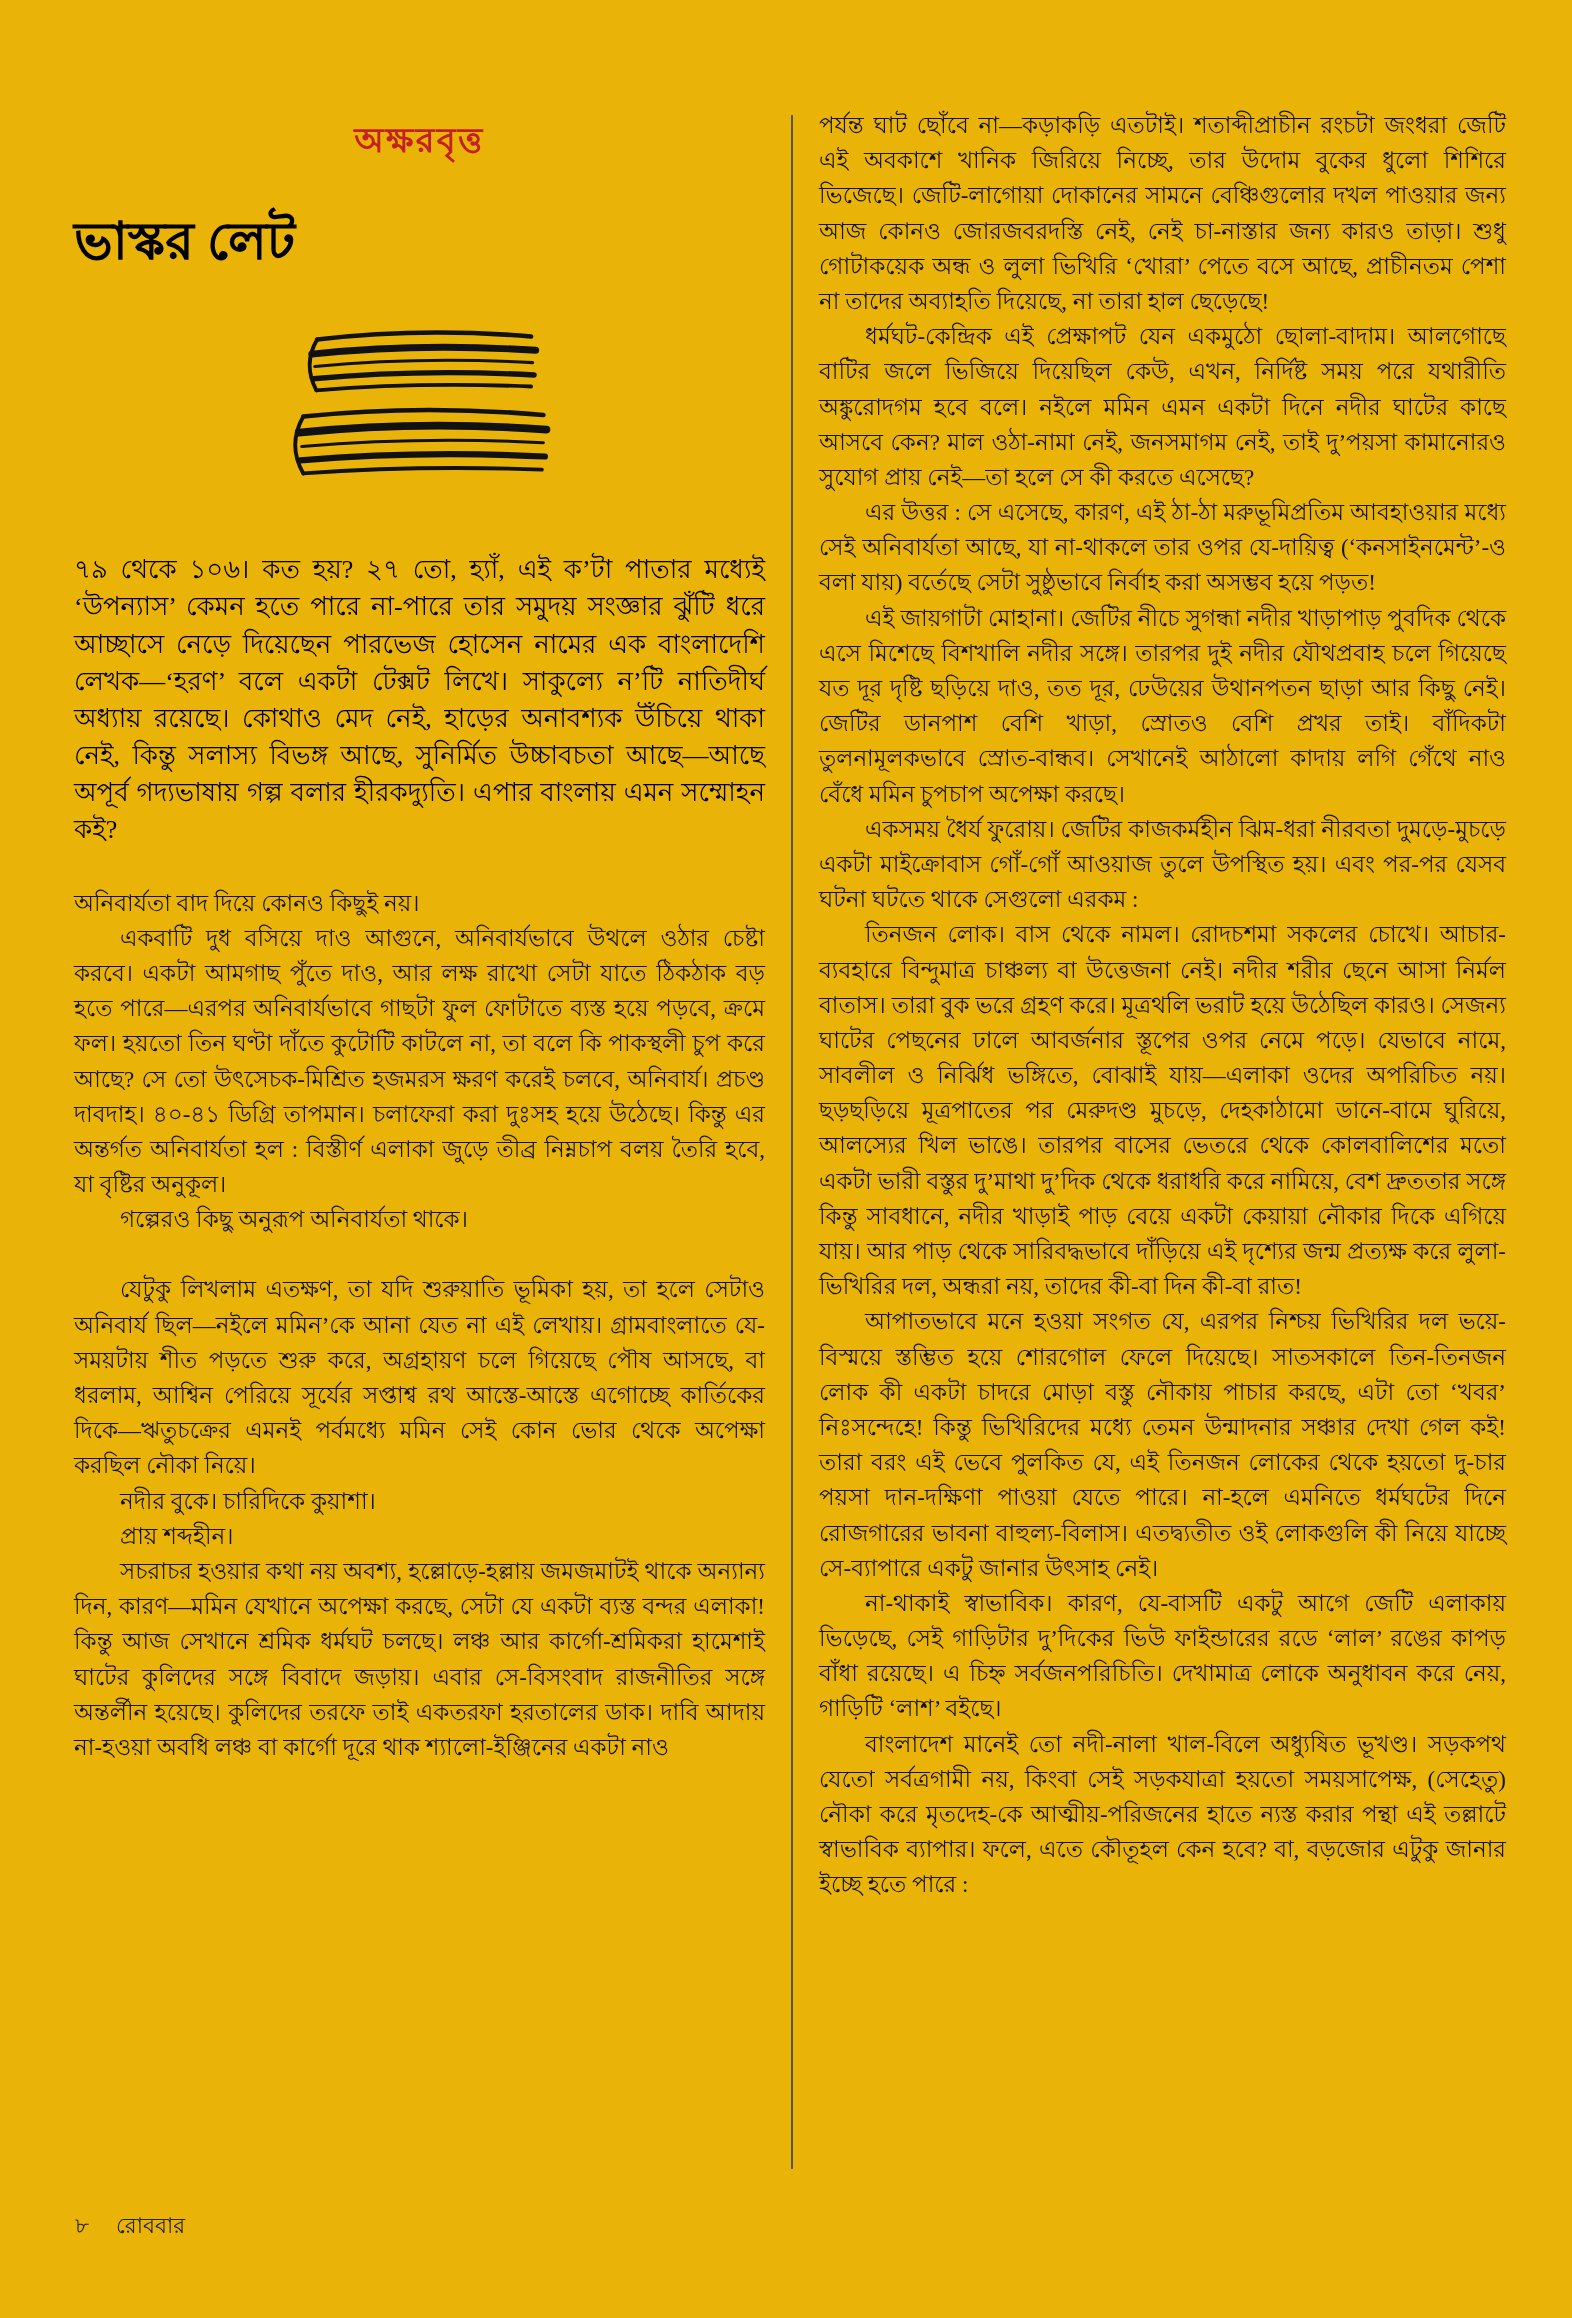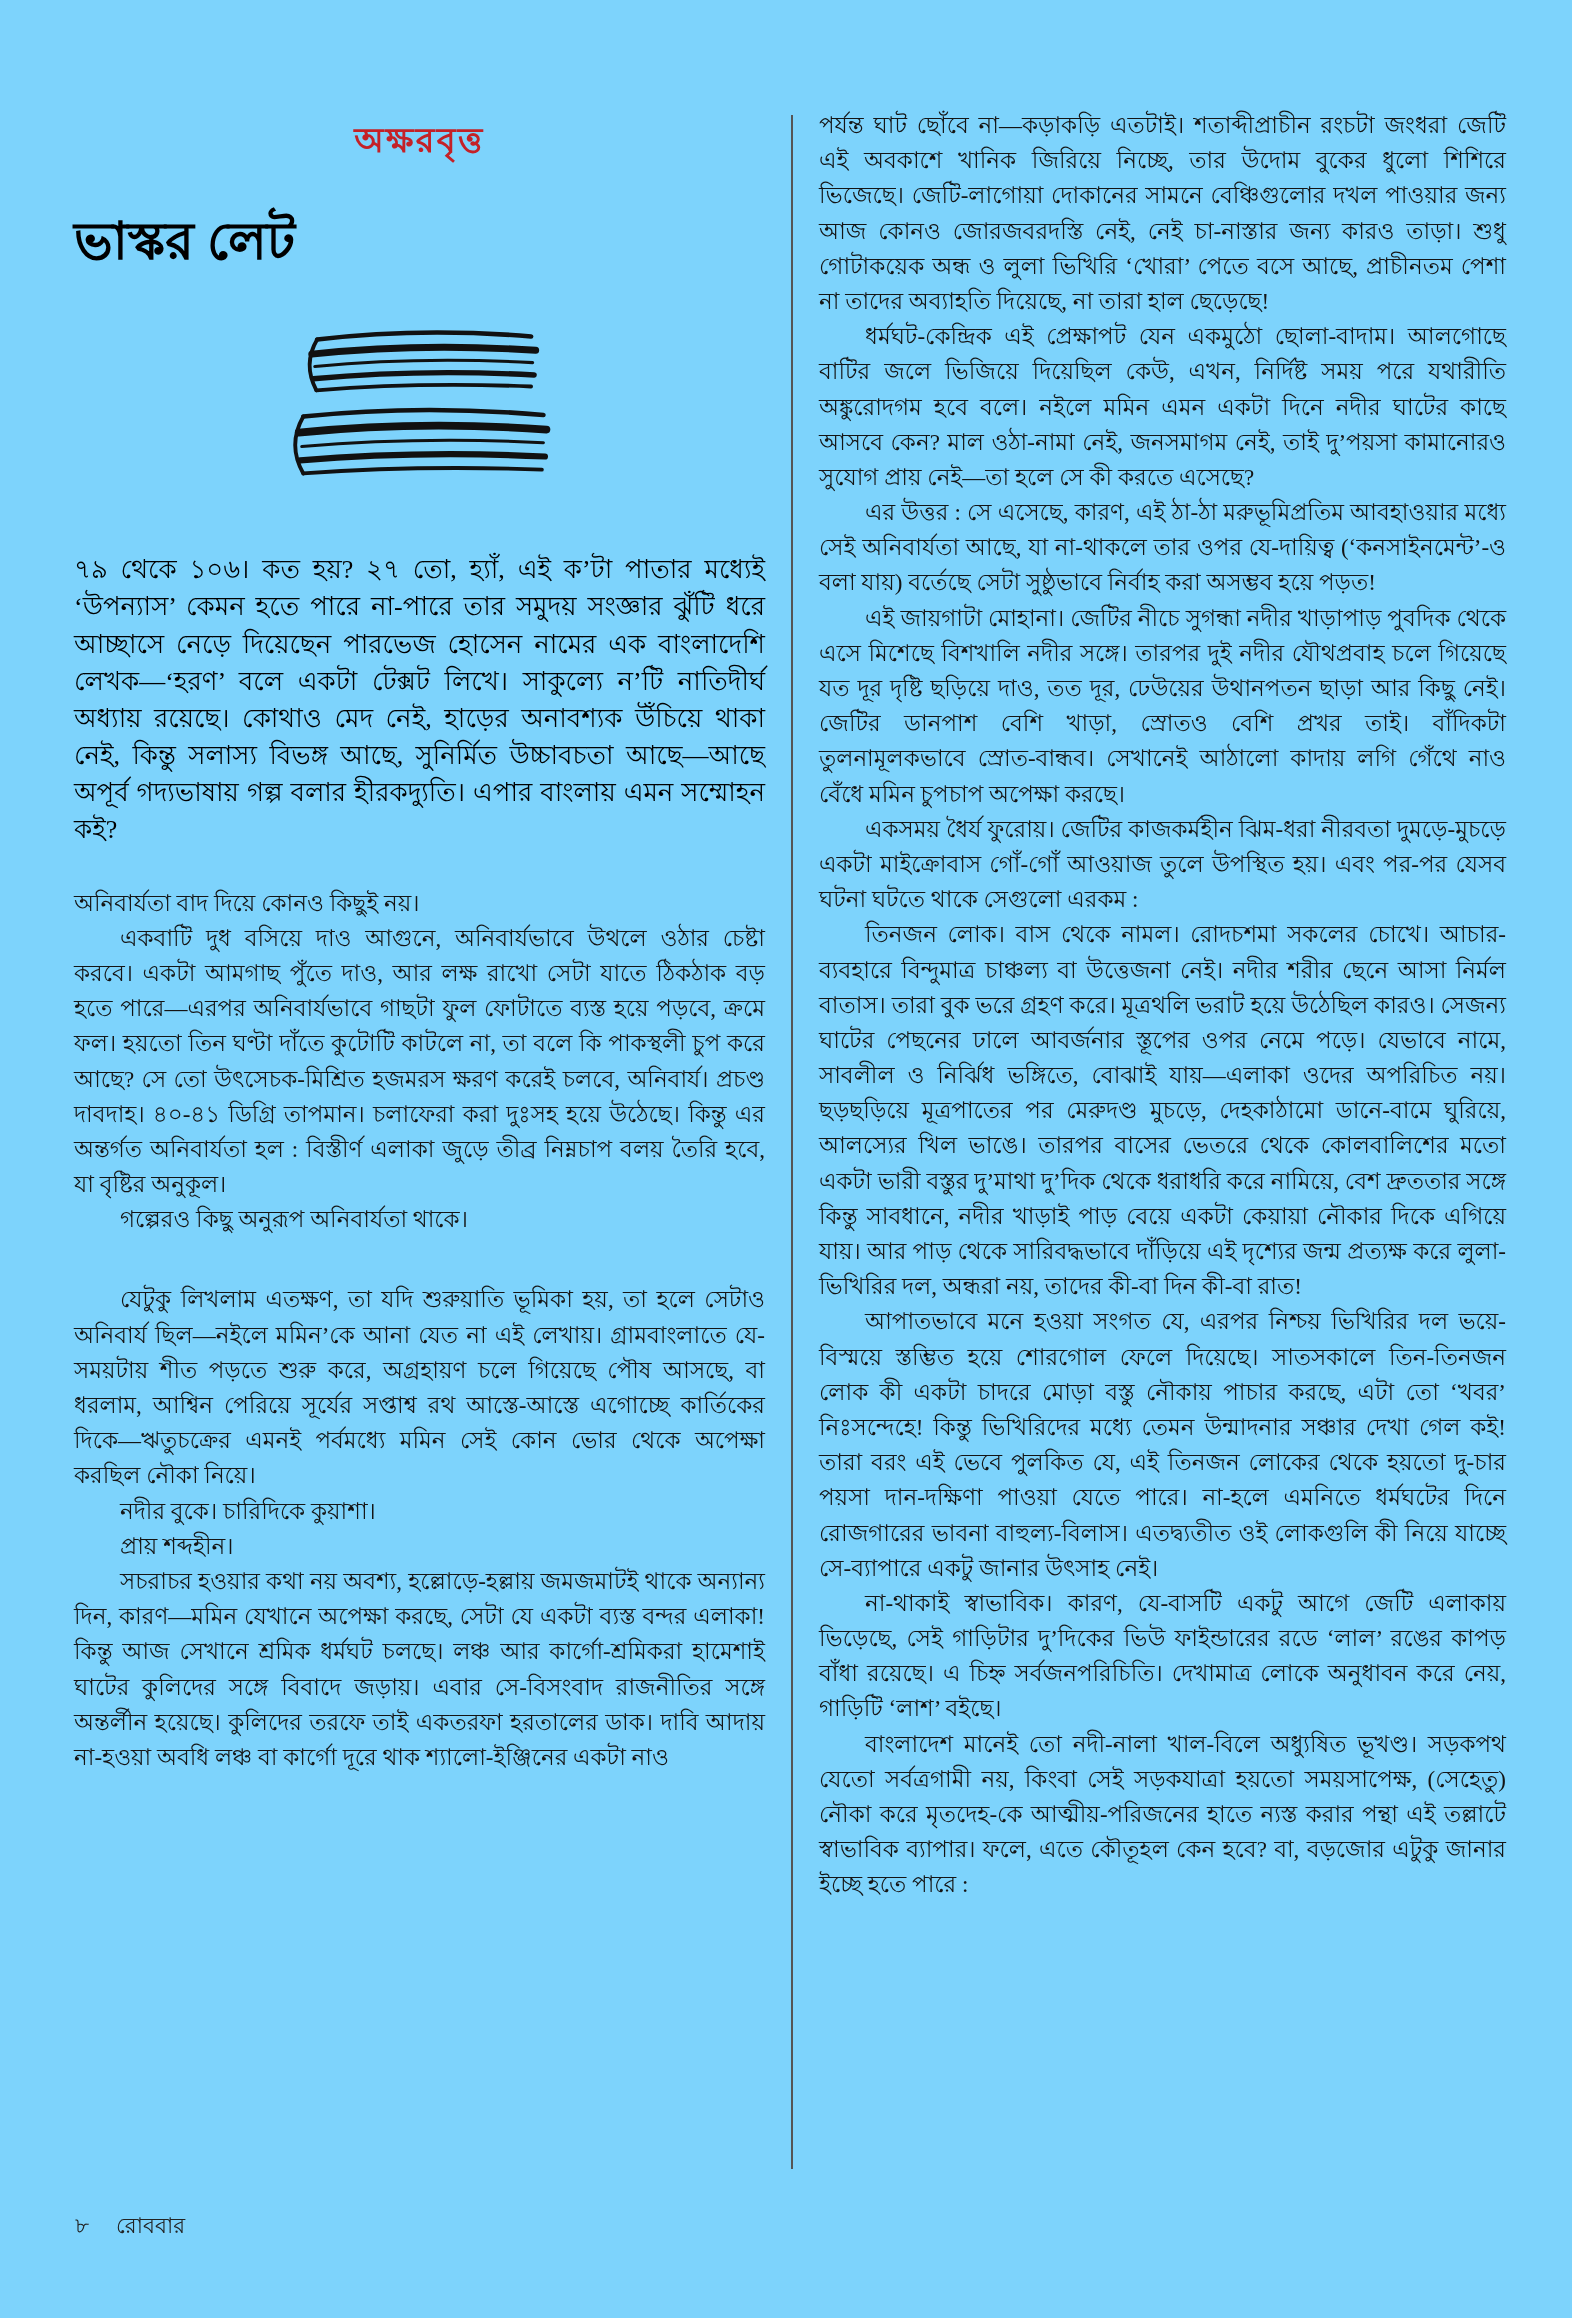--- a/index.html
+++ b/index.html
@@ -2,21 +2,21 @@
 <html style="--accent-red: #c42127;font-size:12.3px"><head>
 <meta charset="utf-8">
 <style>
   * { margin: 0; padding: 0; box-sizing: border-box; }
   html, body { background: #e8e8e8; }
   body { width: 1573px; }
   .page {
     position: relative;
     width: 1573px;
     height: 2319px;
-    background: #7dd3fc;
+    background: #eab308;
     font-family: "Liberation Serif", "DejaVu Serif", serif;
     color: #141414;
     overflow: hidden;
   }
   .left-col { position: absolute; left: 74px; top: 114px; width: 691px; }
   .right-col { position: absolute; left: 819px; top: 108px; width: 687px; }
   .divider {
     position: absolute; left: 791px; top: 115px;
     width: 1.5px; height: 2054px; background: #555;
   }
@@ -44,21 +44,21 @@
   }
   .body-text {
     font-size: 23px;
     line-height: 1.53;
     text-align: justify;
     color: #141414;
   }
   .body-text p { text-indent: 2em; }
   .body-text.first-flush p:first-child { text-indent: 0; }
   .left-body { margin-top: 37px; }
-  .block-b { margin-top: 45px; }
+  .block-b { margin-top: 35px; }
   .footer {
     position: absolute; left: 75px; top: 2209px;
     font-size: 21.6px; color: #222;
   }
   .footer .pagenum { margin-right: 21.6px; }
 </style>
 </head>
 <body>
 
 <div class="page">

